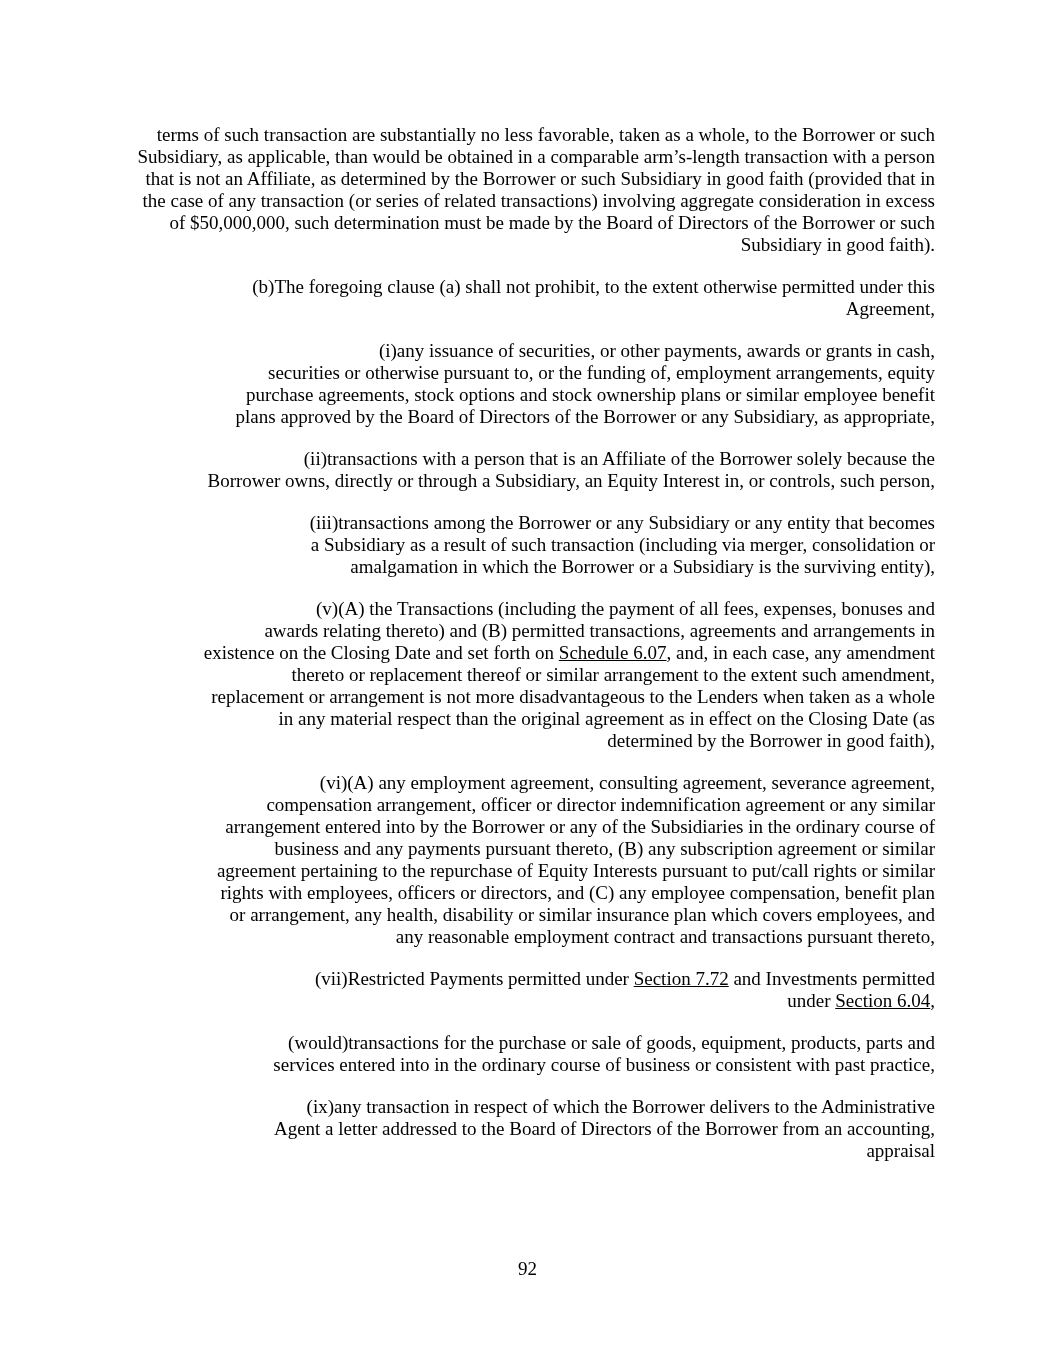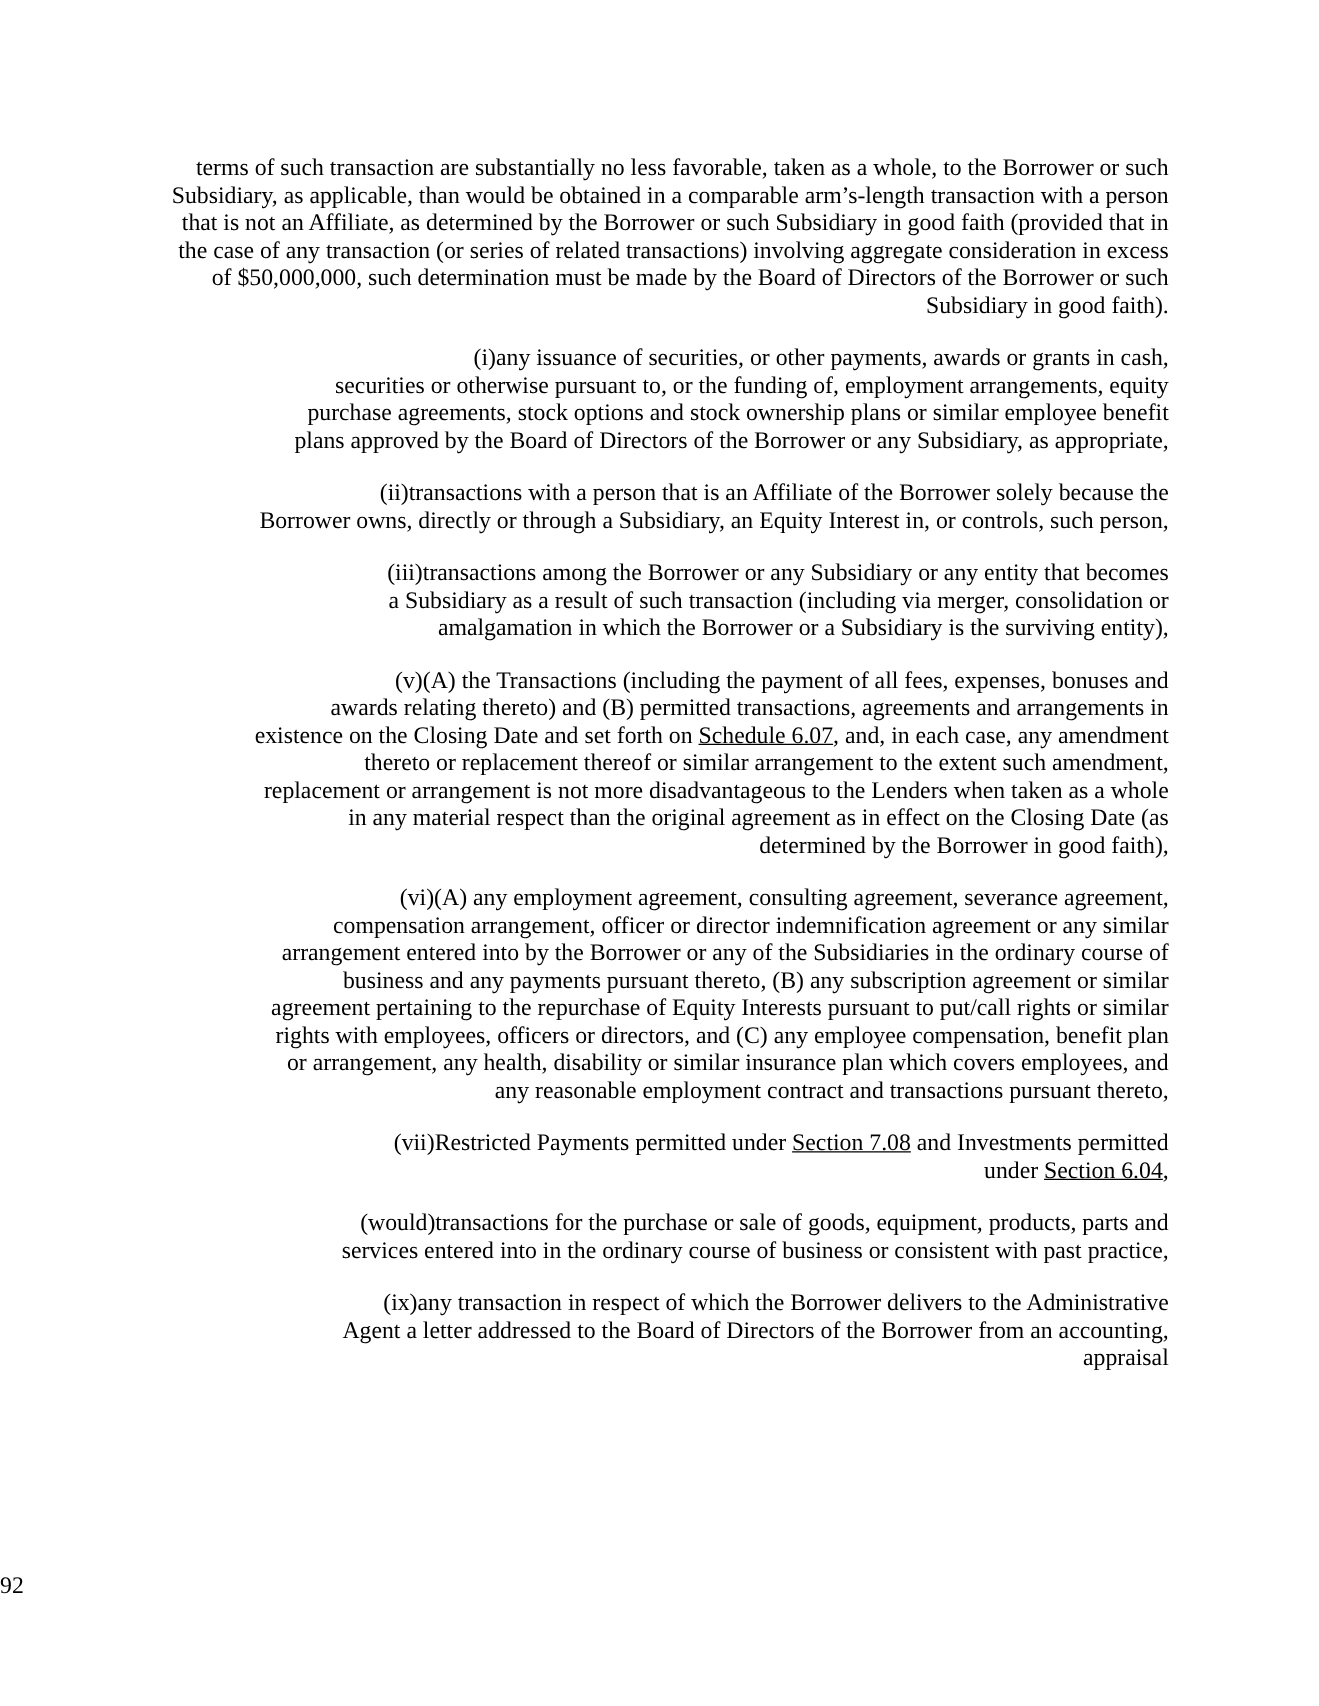--- a/index.html
+++ b/index.html
@@ -49,34 +49,35 @@
     text-indent: 0;
   }
   .u {
     text-decoration: underline;
   }
   .page-number {
     position: absolute;
     top: 1258px;
     left: 0;
     width: 100%;
-    text-align: left;
+    text-align: center;
     font-size: 19px;
     line-height: 22px;
   }
 </style>
 </head>
 <body>
 
 <div class="page">
   <div class="content" id="doc-body">
       <p class="para body">terms of such transaction are substantially no less favorable, taken as a whole, to the Borrower or such Subsidiary, as applicable, than would be obtained in a comparable arm’s-length transaction with a person that is not an Affiliate, as determined by the Borrower or such Subsidiary in good faith (provided that in the case of any transaction (or series of related transactions) involving aggregate consideration in excess of $50,000,000, such determination must be made by the Board of Directors of the Borrower or such Subsidiary in good faith).</p>
+      <p class="para clause"><span class="label">(b)</span>The foregoing clause (a) shall not prohibit, to the extent otherwise permitted under this Agreement,</p>
       <p class="para sub"><span class="label">(i)</span>any issuance of securities, or other payments, awards or grants in cash, securities or otherwise pursuant to, or the funding of, employment arrangements, equity purchase agreements, stock options and stock ownership plans or similar employee benefit plans approved by the Board of Directors of the Borrower or any Subsidiary, as appropriate,</p>
       <p class="para sub"><span class="label">(ii)</span>transactions with a person that is an Affiliate of the Borrower solely because the Borrower owns, directly or through a Subsidiary, an Equity Interest in, or controls, such person,</p>
       <p class="para sub"><span class="label">(iii)</span>transactions among the Borrower or any Subsidiary or any entity that becomes a Subsidiary as a result of such transaction (including via merger, consolidation or amalgamation in which the Borrower or a Subsidiary is the surviving entity),</p>
       <p class="para sub"><span class="label">(v)</span>(A) the Transactions (including the payment of all fees, expenses, bonuses and awards relating thereto) and (B) permitted transactions, agreements and arrangements in existence on the Closing Date and set forth on <span class="u">Schedule 6.07</span>, and, in each case, any amendment thereto or replacement thereof or similar arrangement to the extent such amendment, replacement or arrangement is not more disadvantageous to the Lenders when taken as a whole in any material respect than the original agreement as in effect on the Closing Date (as determined by the Borrower in good faith),</p>
       <p class="para sub"><span class="label">(vi)</span>(A) any employment agreement, consulting agreement, severance agreement, compensation arrangement, officer or director indemnification agreement or any similar arrangement entered into by the Borrower or any of the Subsidiaries in the ordinary course of business and any payments pursuant thereto, (B) any subscription agreement or similar agreement pertaining to the repurchase of Equity Interests pursuant to put/call rights or similar rights with employees, officers or directors, and (C) any employee compensation, benefit plan or arrangement, any health, disability or similar insurance plan which covers employees, and any reasonable employment contract and transactions pursuant thereto,</p>
-      <p class="para sub"><span class="label">(vii)</span>Restricted Payments permitted under <span class="u">Section 7.08</span> and Investments permitted under <span class="u">Section 6.04</span>,</p>
+      <p class="para sub"><span class="label">(vii)</span>Restricted Payments permitted under <span class="u">Section 7.72</span> and Investments permitted under <span class="u">Section 6.04</span>,</p>
       <p class="para sub"><span class="label">(would)</span>transactions for the purchase or sale of goods, equipment, products, parts and services entered into in the ordinary course of business or consistent with past practice,</p>
       <p class="para sub"><span class="label">(ix)</span>any transaction in respect of which the Borrower delivers to the Administrative Agent a letter addressed to the Board of Directors of the Borrower from an accounting, appraisal</p>
     </div>
   <div class="page-number">92</div>
 </div>
 
 </body></html>

